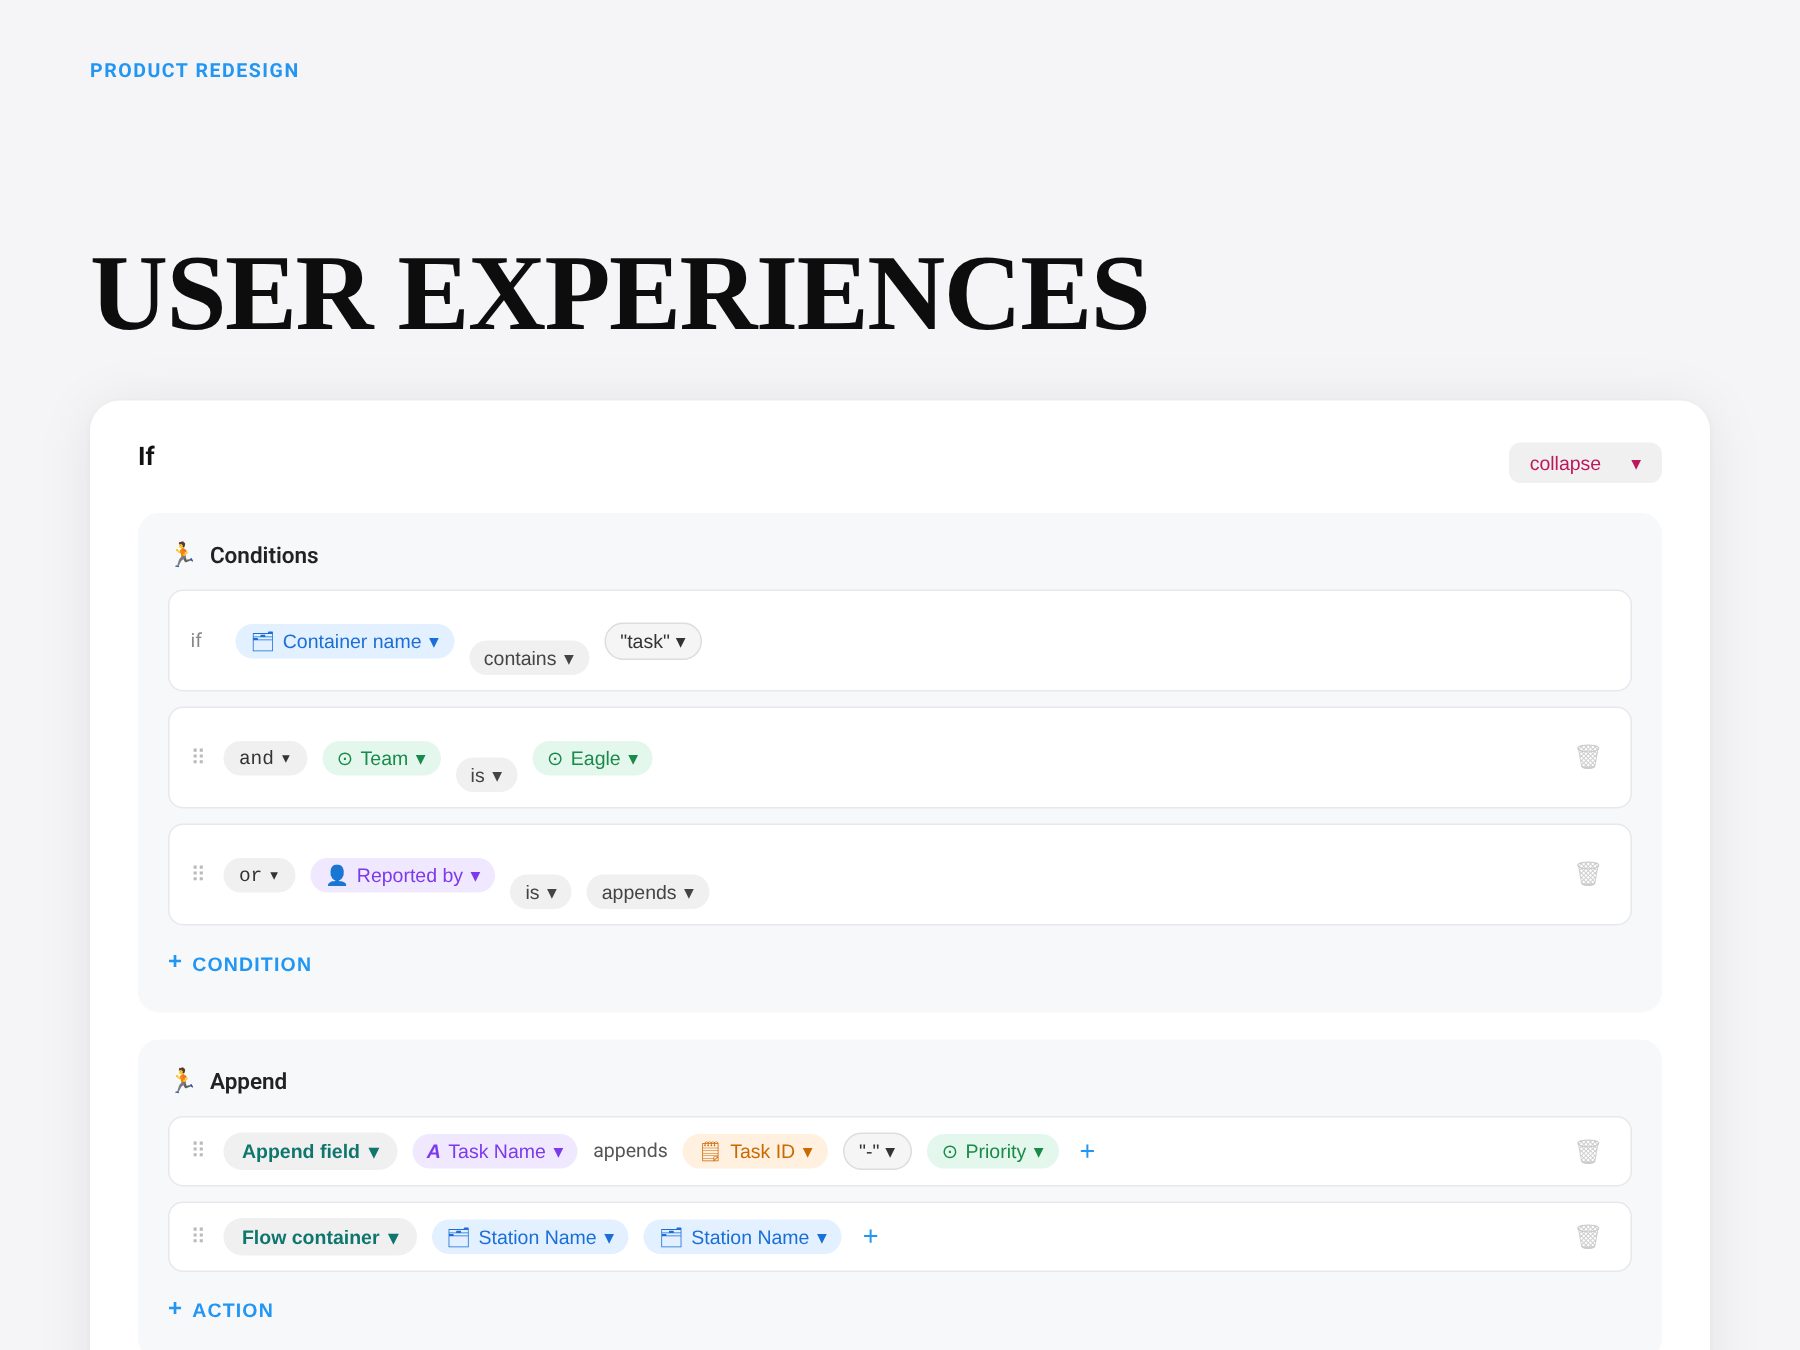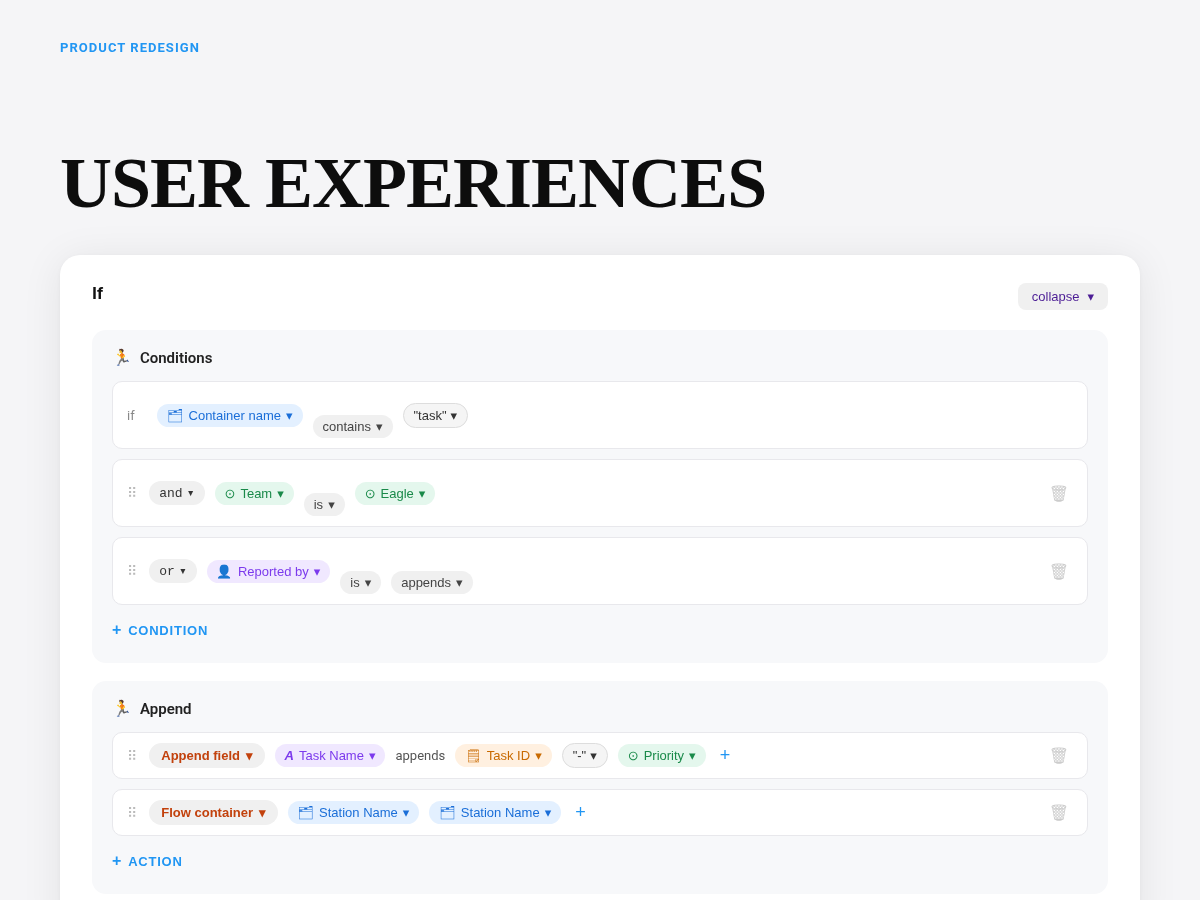--- a/index.html
+++ b/index.html
@@ -19,21 +19,21 @@
       width: 100%;
       max-width: 1080px;
     }
 
     .product-label {
       color: #2196f3;
       font-size: 13px;
       font-weight: 700;
       letter-spacing: 0.08em;
       text-transform: uppercase;
-      margin-bottom: 10px;
+      margin-bottom: 22px;
     }
 
     .hero-title {
       font-family: 'Permanent Marker', 'Segoe Print', 'Comic Sans MS', cursive;
       font-size: 72px;
       font-weight: 900;
       line-height: 1.1;
       color: #0d0d0d;
       margin-bottom: 32px;
       letter-spacing: -1px;
@@ -64,25 +64,25 @@
       color: #888;
       margin-top: 2px;
     }
 
     .collapse-btn {
       background: #f0f0f0;
       border: none;
       border-radius: 8px;
       padding: 6px 14px;
       font-size: 13px;
-      color: #4c1d95;
+      color: #be185d;
       cursor: pointer;
       display: flex;
       align-items: flex-start;
-      gap: 8px;
+      gap: 20px;
     }
 
     .section-block {
       background: #f7f8fa;
       border-radius: 14px;
       padding: 18px 20px;
       margin-bottom: 18px;
     }
 
     .section-title {
@@ -233,21 +233,21 @@
       color: #2196f3;
     }
 
     
     .action-type-chip {
       background: #f0f0f0;
       border-radius: 20px;
       padding: 5px 12px;
       font-size: 13px;
       font-weight: 600;
-      color: #c2410c;
+      color: #0f766e;
       display: inline-flex;
       align-items: center;
       gap: 6px;
       cursor: pointer;
       border: none;
     }
   </style>
 </head>
 <body>
 

